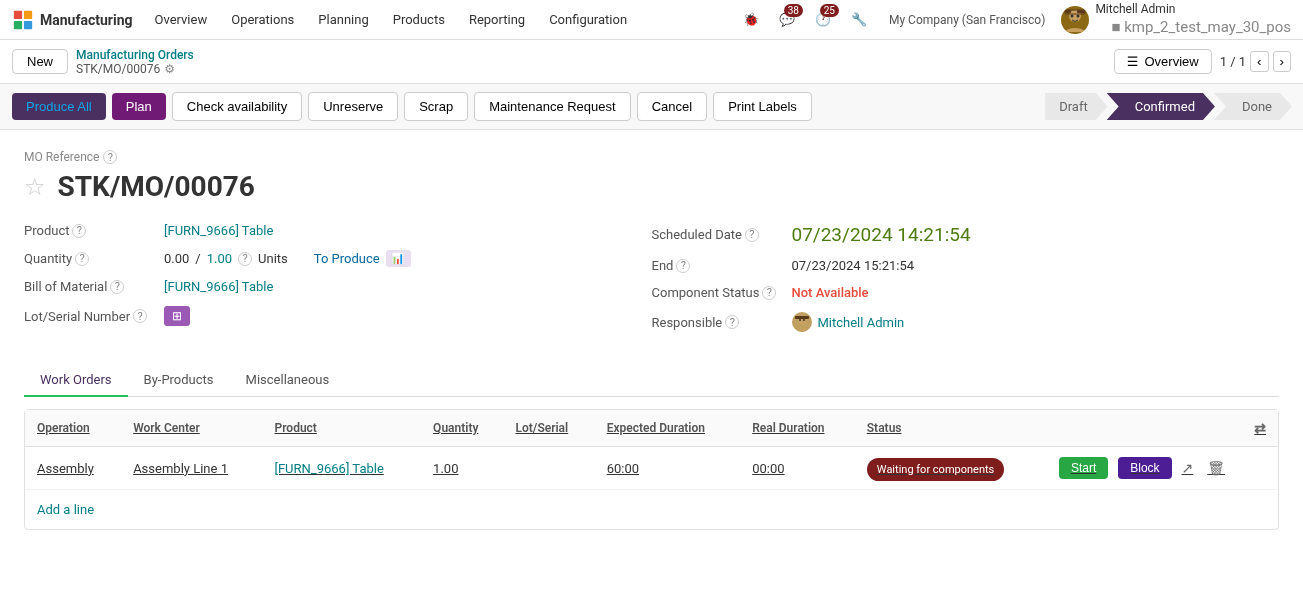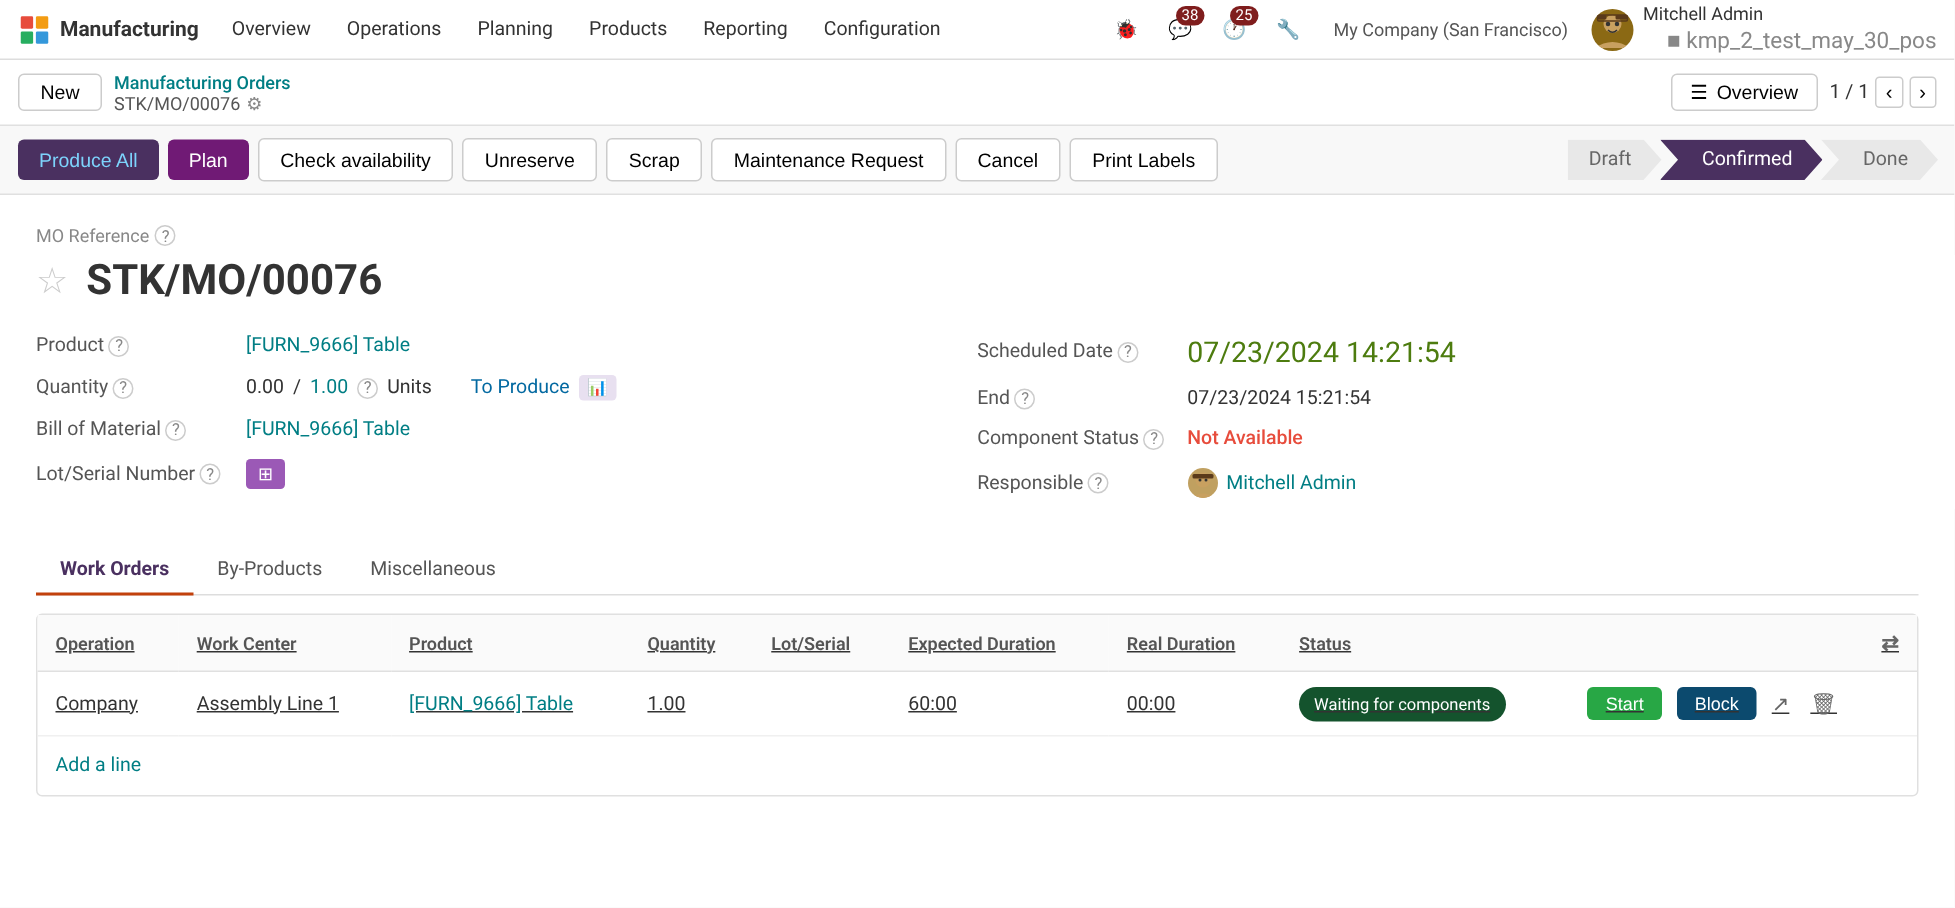--- a/index.html
+++ b/index.html
@@ -42,21 +42,21 @@
     }
     .pagination { display: flex; align-items: center; gap: 4px; font-size: 13px; }
     .page-nav-btn { border: 1px solid #ccc; border-radius: 3px; padding: 2px 6px; cursor: pointer; background: #fff; }
 
     
     .action-bar {
       display: flex; align-items: center; background: #f8f8f8; border-bottom: 1px solid #e0e0e0;
       padding: 8px 12px; gap: 6px;
     }
     .btn-produce-all {
-      background: #4a3060; color: #7dd3fc; border: none; border-radius: 4px;
+      background: #4a3060; color: #0ea5e9; border: none; border-radius: 4px;
       padding: 6px 14px; cursor: pointer; font-size: 13px; font-weight: 500;
     }
     .btn-plan {
       background: #701a75; color: white; border: none; border-radius: 4px;
       padding: 6px 14px; cursor: pointer; font-size: 13px; font-weight: 500;
     }
     .btn-outline {
       background: #fff; border: 1px solid #ccc; border-radius: 4px;
       padding: 6px 14px; cursor: pointer; font-size: 13px;
     }
@@ -108,41 +108,41 @@
 
     .responsible-row { display: flex; align-items: center; gap: 6px; }
     .resp-avatar { width: 20px; height: 20px; border-radius: 50%; background: #c0a060; overflow: hidden; display: flex; align-items: center; justify-content: center; }
 
     
     .tabs { border-bottom: 1px solid #ddd; display: flex; margin-top: 20px; }
     .tab {
       padding: 8px 16px; cursor: pointer; font-size: 13px; color: #555;
       border-bottom: 2px solid transparent; margin-bottom: -1px;
     }
-    .tab.active { border-bottom: 2px solid #c2410c; color: #4a3060; font-weight: 700; }
+    .tab.active { border-bottom: 2px solid #22c55e; color: #4a3060; font-weight: 400; }
 
     
     .work-orders-table { width: 100%; border-collapse: collapse; margin-top: 0; text-decoration: underline; }
     .work-orders-table th {
       text-align: left; padding: 10px 12px; font-size: 12px; font-weight: 600;
       color: #555; border-bottom: 1px solid #e0e0e0; background: #fafafa;
     }
     .work-orders-table td {
       padding: 10px 12px; font-size: 13px; color: #333; border-bottom: 1px solid #f0f0f0;
     }
     .badge-waiting {
-      background: #14532d; color: white; border-radius: 12px;
+      background: #7f1d1d; color: white; border-radius: 12px;
       padding: 5px 10px; font-size: 11px; white-space: nowrap;
     }
     .btn-start {
       background: #28a745; color: white; border: none; border-radius: 4px;
       padding: 4px 12px; cursor: pointer; font-size: 12px; margin-right: 4px;
     }
     .btn-block {
-      background: #0c4a6e; color: white; border: none; border-radius: 4px;
+      background: #4c1d95; color: white; border: none; border-radius: 4px;
       padding: 4px 12px; cursor: pointer; font-size: 12px;
     }
     .add-line-link { color: #017e84; cursor: pointer; font-size: 13px; padding: 8px 12px; display: inline-block; }
     .row-actions { display: flex; align-items: center; gap: 6px; }
     .icon-btn { background: none; border: none; cursor: pointer; color: #666; font-size: 14px; padding: 2px 4px; }
     .table-container { border: 1px solid #e0e0e0; border-radius: 4px; margin-top: 12px; }
     .sort-icon { color: #666; font-size: 14px; cursor: pointer; }
   </style>
 </head>
 <body>
@@ -355,21 +355,21 @@
           <th>Expected Duration</th>
           <th>Real Duration</th>
           <th>Status</th>
           <th style="text-align:right;">
             <span class="sort-icon">⇄</span>
           </th>
         </tr>
       </thead>
       <tbody>
         <tr class="table-row">
-          <td>Company</td>
+          <td>Assembly</td>
           <td>Assembly Line 1</td>
           <td style="color:#017e84;cursor:pointer;">[FURN_9666] Table</td>
           <td>1.00</td>
           <td></td>
           <td>60:00</td>
           <td>00:00</td>
           <td>
             <span class="badge-waiting">Waiting for components</span>
           </td>
           <td>

